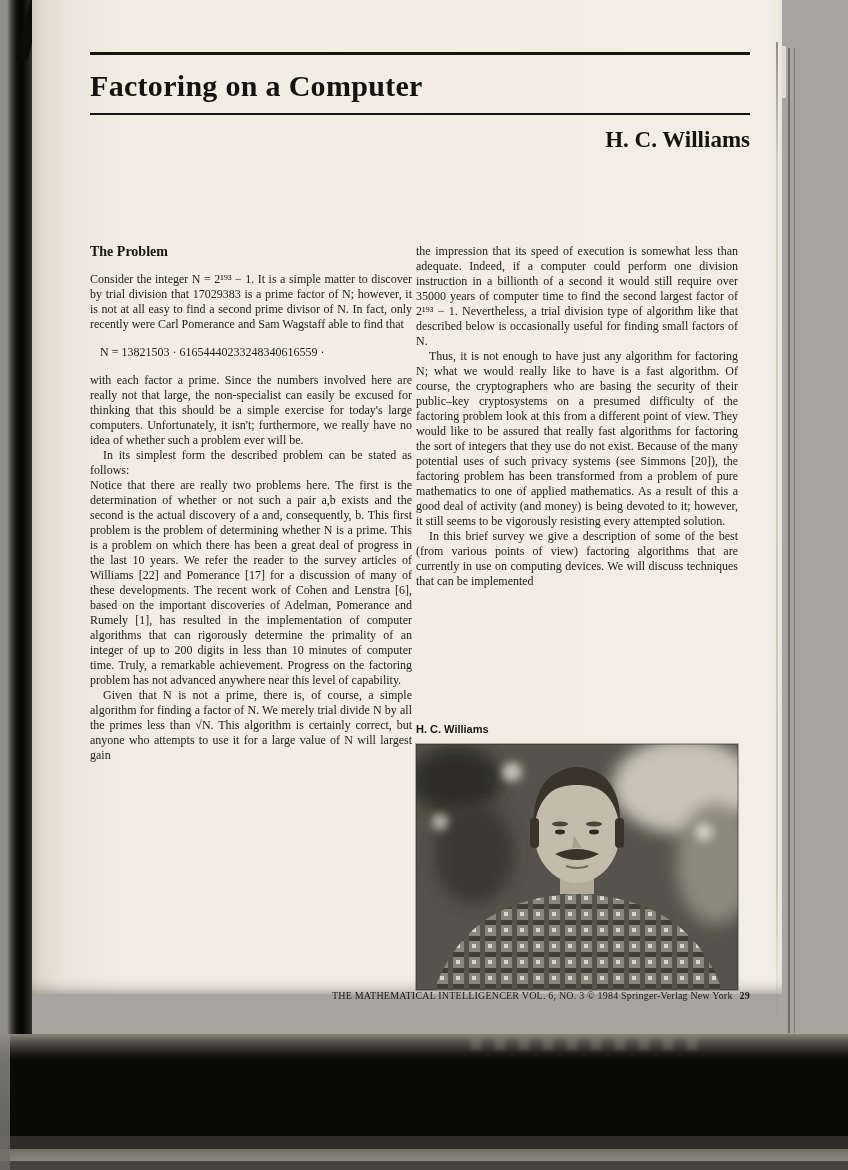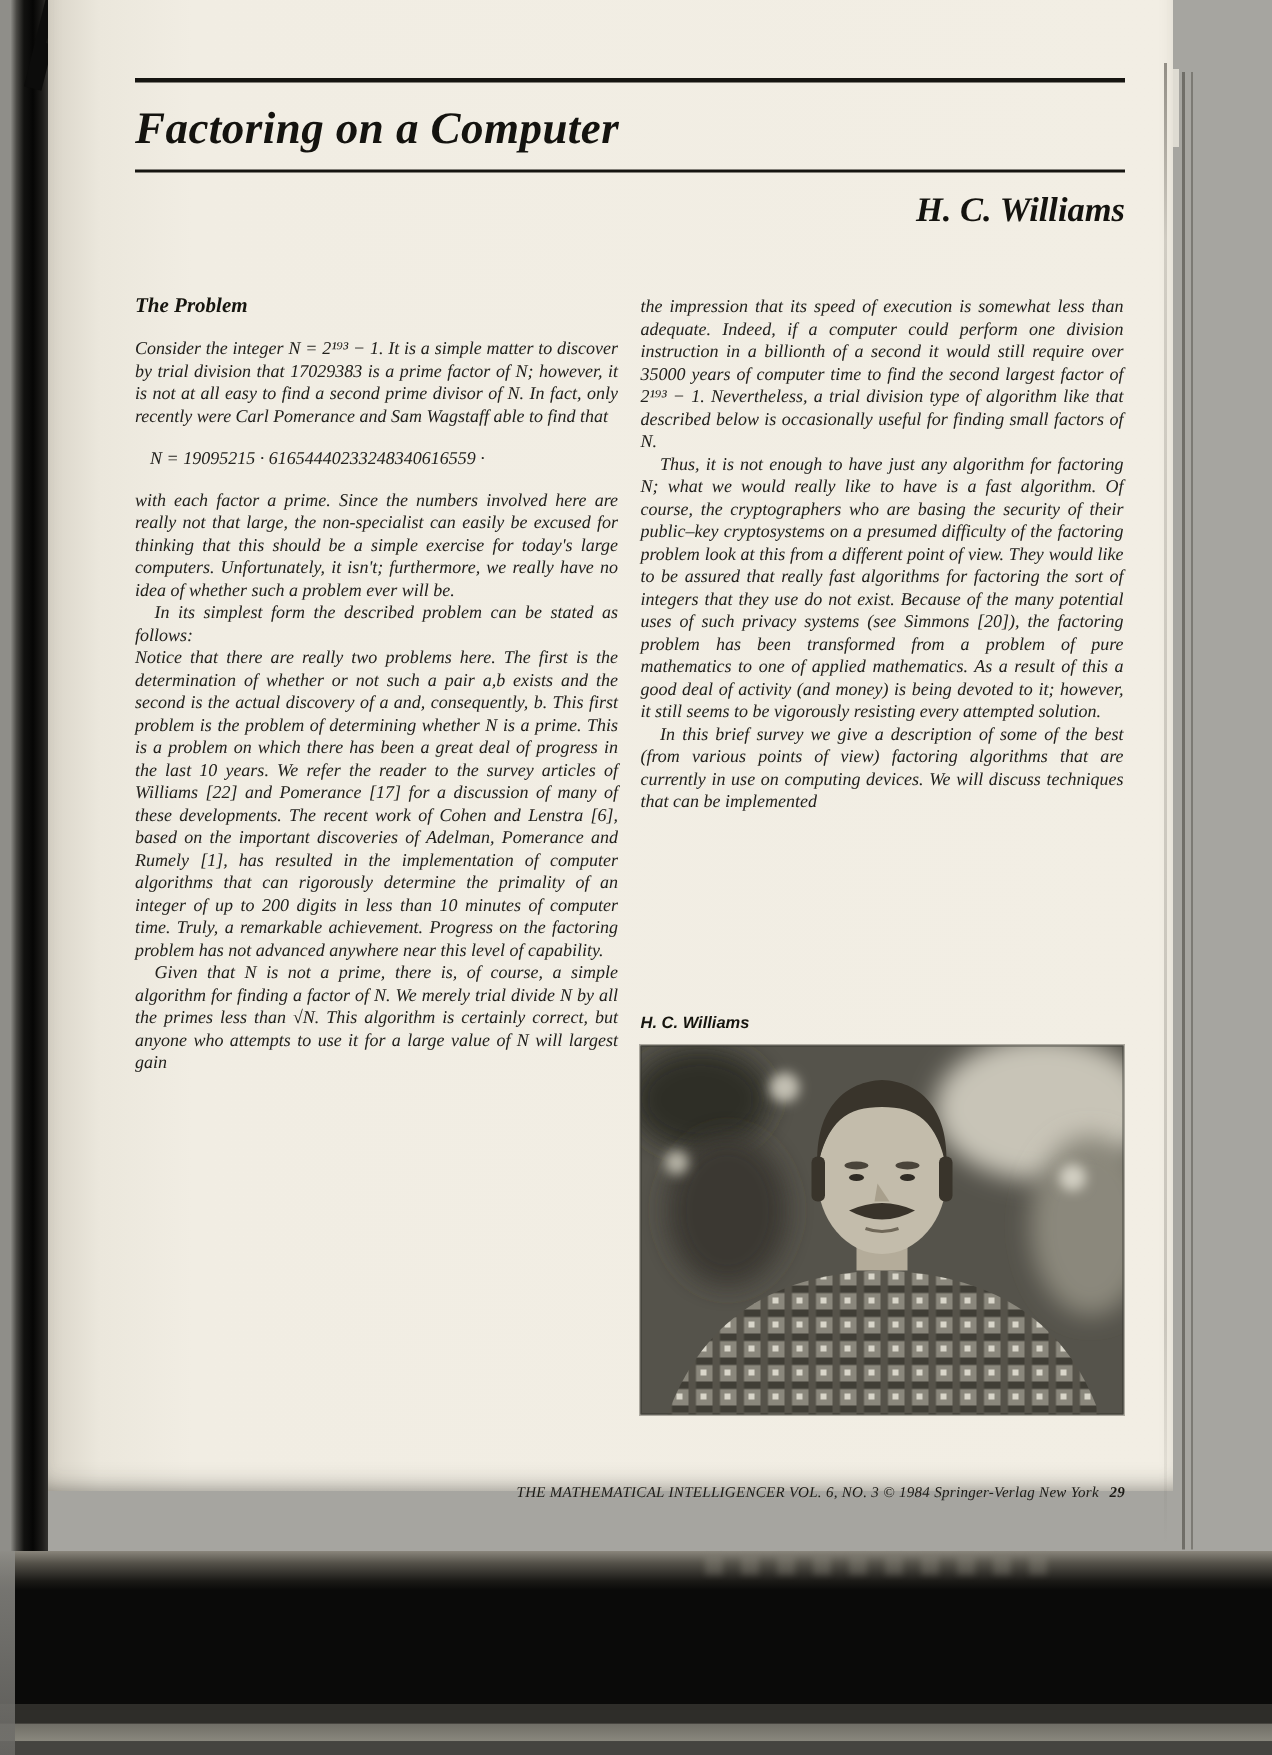--- a/index.html
+++ b/index.html
@@ -18,21 +18,20 @@
   .right-lines {
     position:absolute; left:788px; top:48px; width:12px; height:985px; opacity:.75;
     background:linear-gradient(90deg,#5d5b55 0 2px,transparent 2px 6px,#6e6c65 6px 7px,transparent 7px);
   }
   .white-sliver { position:absolute; left:782px; top:46px; width:4px; height:52px; background:#dedbd2; }
 
   .page {
     position:absolute; left:32px; top:0; width:750px; height:994px;
     background:linear-gradient(90deg,#d9d4c8 0px,#ebe7dc 34px,#f1ede3 96px,#f2eee4 100%);
     box-shadow:inset 0 -10px 16px -10px rgba(40,38,32,.55);
-    font-style:italic;
   }
   .page-edge-line {
     position:absolute; left:744px; top:42px; width:2px; height:988px;
     background:linear-gradient(180deg,rgba(70,66,58,.55),rgba(70,66,58,.18) 12%,rgba(70,66,58,.22) 85%,transparent);
   }
 
   .bottom-zone { position:absolute; left:0; top:1034px; width:848px; height:136px; background:#0a0a09; }
   .bz-top { position:absolute; left:0; top:0; width:100%; height:26px;
     background:linear-gradient(180deg,#8a867c 0,#55524a 8px,#1b1a17 20px,#0a0a09 26px); }
   .bz-strip1 { position:absolute; left:0; top:102px; width:100%; height:13px; background:#2e2d29; }
@@ -44,21 +43,21 @@
     background:repeating-linear-gradient(90deg,rgba(190,185,170,.22) 0 12px,transparent 12px 24px);
   }
 
   
   .content { position:absolute; left:58px; top:0; width:660px; height:1034px; color:#22211d; }
   .rule-top { margin-top:52px; height:3px; background:#161511; }
   .article-title { margin:14px 0 10px; font-size:30px; line-height:34px; font-weight:bold; color:#14130f; letter-spacing:.3px; }
   .rule-mid { height:2px; background:#161511; }
   .author-line { margin-top:12px; text-align:right; font-size:23px; line-height:25px; font-weight:bold; color:#14130f; }
 
-  .columns { display:flex; gap:15px; margin-top:45px;align-items:flex-end; }
+  .columns { display:flex; gap:4px; margin-top:92px;align-items:flex-end; }
   .col { width:322px; height:742px; position:relative; font-size:12px; line-height:15px; text-align:justify; color:#22211d; }
   .section-heading { font-size:14px; font-weight:bold; margin:0 0 13px; color:#16150f; }
   .col p { margin:0; }
   .col p.ind { text-indent:13px; }
   .formula { margin:13px 0 13px 10px; }
   .formula-l2 { margin-left:42px; }
   .quote { margin:13px 0 13px 12px; }
 
   .photo-block { position:absolute; left:0; top:478px; width:322px; }
   .photo-caption { font-family:"Liberation Sans", sans-serif; font-weight:bold; font-size:11px; color:#16150f; text-align:left; }
@@ -88,21 +87,21 @@
       <h1 class="article-title">Factoring on a Computer</h1>
       <div class="rule-mid"></div>
       <div class="author-line">H. C. Williams</div>
 
       <div class="columns">
 
         <div class="col">
           <h2 class="section-heading">The Problem</h2>
           <p>Consider the integer N = 2¹⁹³ − 1. It is a simple matter to discover by trial division that 17029383 is a prime factor of N; however, it is not at all easy to find a second prime divisor of N. In fact, only recently were Carl Pomerance and Sam Wagstaff able to find that</p>
           <div class="formula">
-            <div>N = 19095215 · 61654440233248340616559 ·</div>
+            <div>N = 13821503 · 61654440233248340616559 ·</div>
           </div>
           <p>with each factor a prime. Since the numbers involved here are really not that large, the non-specialist can easily be excused for thinking that this should be a simple exercise for today's large computers. Unfortunately, it isn't; furthermore, we really have no idea of whether such a problem ever will be.</p>
           <p class="ind">In its simplest form the described problem can be stated as follows:</p>
           <p>Notice that there are really two problems here. The first is the determination of whether or not such a pair a,b exists and the second is the actual discovery of a and, consequently, b. This first problem is the problem of determining whether N is a prime. This is a problem on which there has been a great deal of progress in the last 10 years. We refer the reader to the survey articles of Williams [22] and Pomerance [17] for a discussion of many of these developments. The recent work of Cohen and Lenstra [6], based on the important discoveries of Adelman, Pomerance and Rumely [1], has resulted in the implementation of computer algorithms that can rigorously determine the primality of an integer of up to 200 digits in less than 10 minutes of computer time. Truly, a remarkable achievement. Progress on the factoring problem has not advanced anywhere near this level of capability.</p>
           <p class="ind">Given that N is not a prime, there is, of course, a simple algorithm for finding a factor of N. We merely trial divide N by all the primes less than √N. This algorithm is certainly correct, but anyone who attempts to use it for a large value of N will largest gain</p>
         </div>
 
         <div class="col">
           <p>the impression that its speed of execution is somewhat less than adequate. Indeed, if a computer could perform one division instruction in a billionth of a second it would still require over 35000 years of computer time to find the second largest factor of 2¹⁹³ − 1. Nevertheless, a trial division type of algorithm like that described below is occasionally useful for finding small factors of N.</p>
           <p class="ind">Thus, it is not enough to have just any algorithm for factoring N; what we would really like to have is a fast algorithm. Of course, the cryptographers who are basing the security of their public–key cryptosystems on a presumed difficulty of the factoring problem look at this from a different point of view. They would like to be assured that really fast algorithms for factoring the sort of integers that they use do not exist. Because of the many potential uses of such privacy systems (see Simmons [20]), the factoring problem has been transformed from a problem of pure mathematics to one of applied mathematics. As a result of this a good deal of activity (and money) is being devoted to it; however, it still seems to be vigorously resisting every attempted solution.</p>

